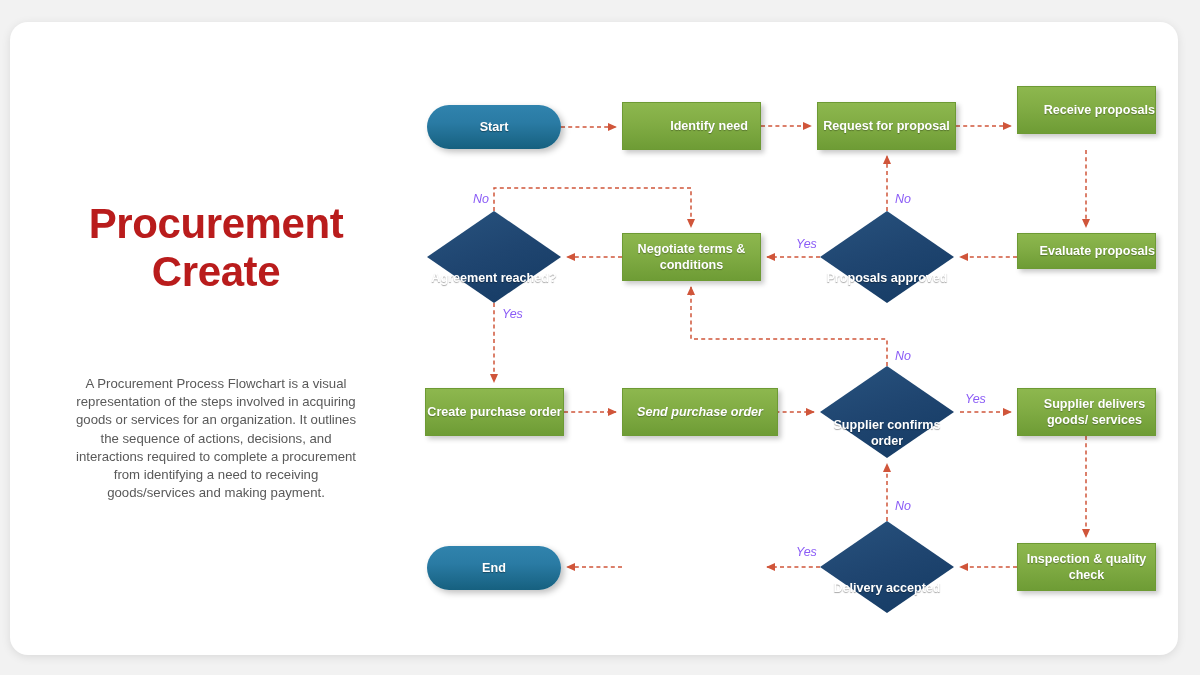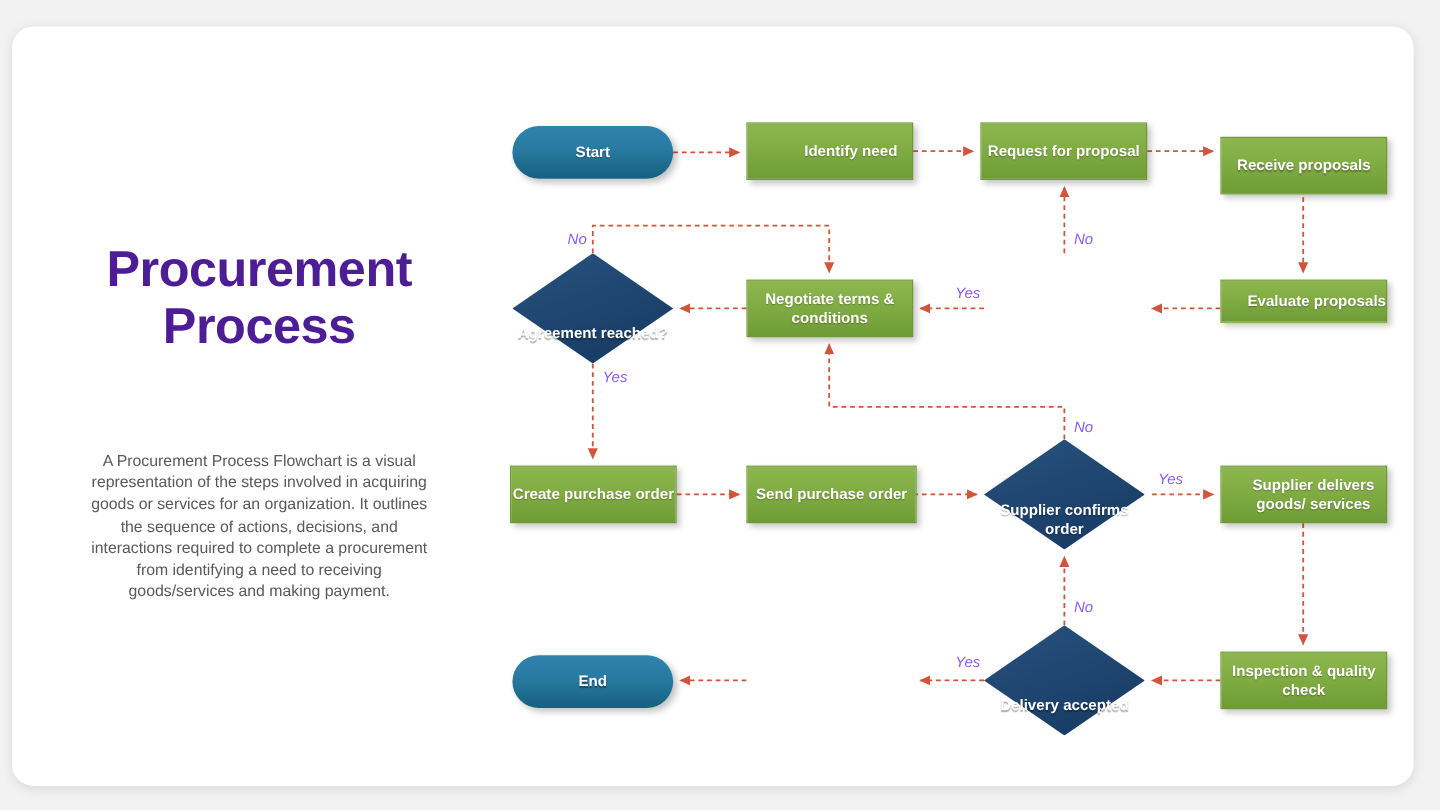--- a/index.html
+++ b/index.html
@@ -38,21 +38,21 @@
     width: 296px;
     text-align: center;
   }
   #title-block .ttl-line {
     display: block;
     font-family: "Liberation Sans", sans-serif;
     font-weight: bold;
     font-size: 42px;
     line-height: 48px;
     letter-spacing: -0.4px;
-    color: #4c1d95;
+    color: #b91c1c;
   }
   #desc {
     position: absolute;
     left: 58px;
     top: 353px;
     width: 296px;
     text-align: center;
     font-family: "Liberation Sans", sans-serif;
     font-size: 13.2px;
     line-height: 18.2px;
@@ -140,21 +140,21 @@
   }
 </style>
 </head>
 <body>
 
 <div id="slide">
   <div id="card">
 
     <div id="title-block">
       <span class="ttl-line">Procurement</span>
-      <span class="ttl-line">Process</span>
+      <span class="ttl-line">Create</span>
     </div>
     <div id="desc">A Procurement Process Flowchart is a visual representation of the steps involved in acquiring goods or services for an organization. It outlines the sequence of actions, decisions, and interactions required to complete a procurement from identifying a need to receiving goods/services and making payment.</div>
 
     <div id="flow">
 
       <svg id="connectors" viewBox="0 0 1168 633">
         <defs>
           <marker id="ah" markerWidth="7" markerHeight="7" refX="5.6" refY="3" orient="auto" markerUnits="strokeWidth">
             <path d="M0,0.2 L6.2,3 L0,5.8 Z" fill="#d0553a"></path>
           </marker>
@@ -203,43 +203,47 @@
       </div>
 
       <div class="node process" style="left:612px; top:80px; width:139px; height:48px;padding-left:35px;">
         <span>Identify need</span>
       </div>
 
       <div class="node process" style="left:807px; top:80px; width:139px; height:48px;">
         <span>Request for proposal</span>
       </div>
 
-      <div class="node process" style="left:1007px; top:92px; width:139px; height:48px;">
+      <div class="node process" style="left:1007px; top:64px; width:139px; height:48px;justify-content:flex-end;">
         <span>Receive proposals</span>
       </div>
 
       <div class="node process" style="left:1007px; top:211px; width:139px; height:36px;justify-content:flex-end;">
         <span>Evaluate proposals</span>
       </div>
 
+      <div class="node decision" style="left:810px; top:189px; width:134px; height:92px;">
+        <span class="dia-shape"></span>
+        <span class="dia-label">Proposals approved</span>
+      </div>
 
       <div class="node process" style="left:612px; top:211px; width:139px; height:48px;">
         <span>Negotiate terms &amp; conditions</span>
       </div>
 
       <div class="node decision" style="left:417px; top:189px; width:134px; height:92px;">
         <span class="dia-shape"></span>
         <span class="dia-label">Agreement reached?</span>
       </div>
 
       <div class="node process" style="left:415px; top:366px; width:139px; height:48px;">
         <span>Create purchase order</span>
       </div>
 
-      <div class="node process" style="left:612px; top:366px; width:142px; height:48px;">
+      <div class="node process" style="left:612px; top:366px; width:156px; height:48px;font-style:italic;">
         <span>Send purchase order</span>
       </div>
 
       <div class="node decision" style="left:810px; top:344px; width:134px; height:92px;">
         <span class="dia-shape"></span>
         <span class="dia-label">Supplier confirms order</span>
       </div>
 
       <div class="node process" style="left:1007px; top:366px; width:139px; height:48px;padding-left:16px;">
         <span>Supplier delivers goods/ services</span>

